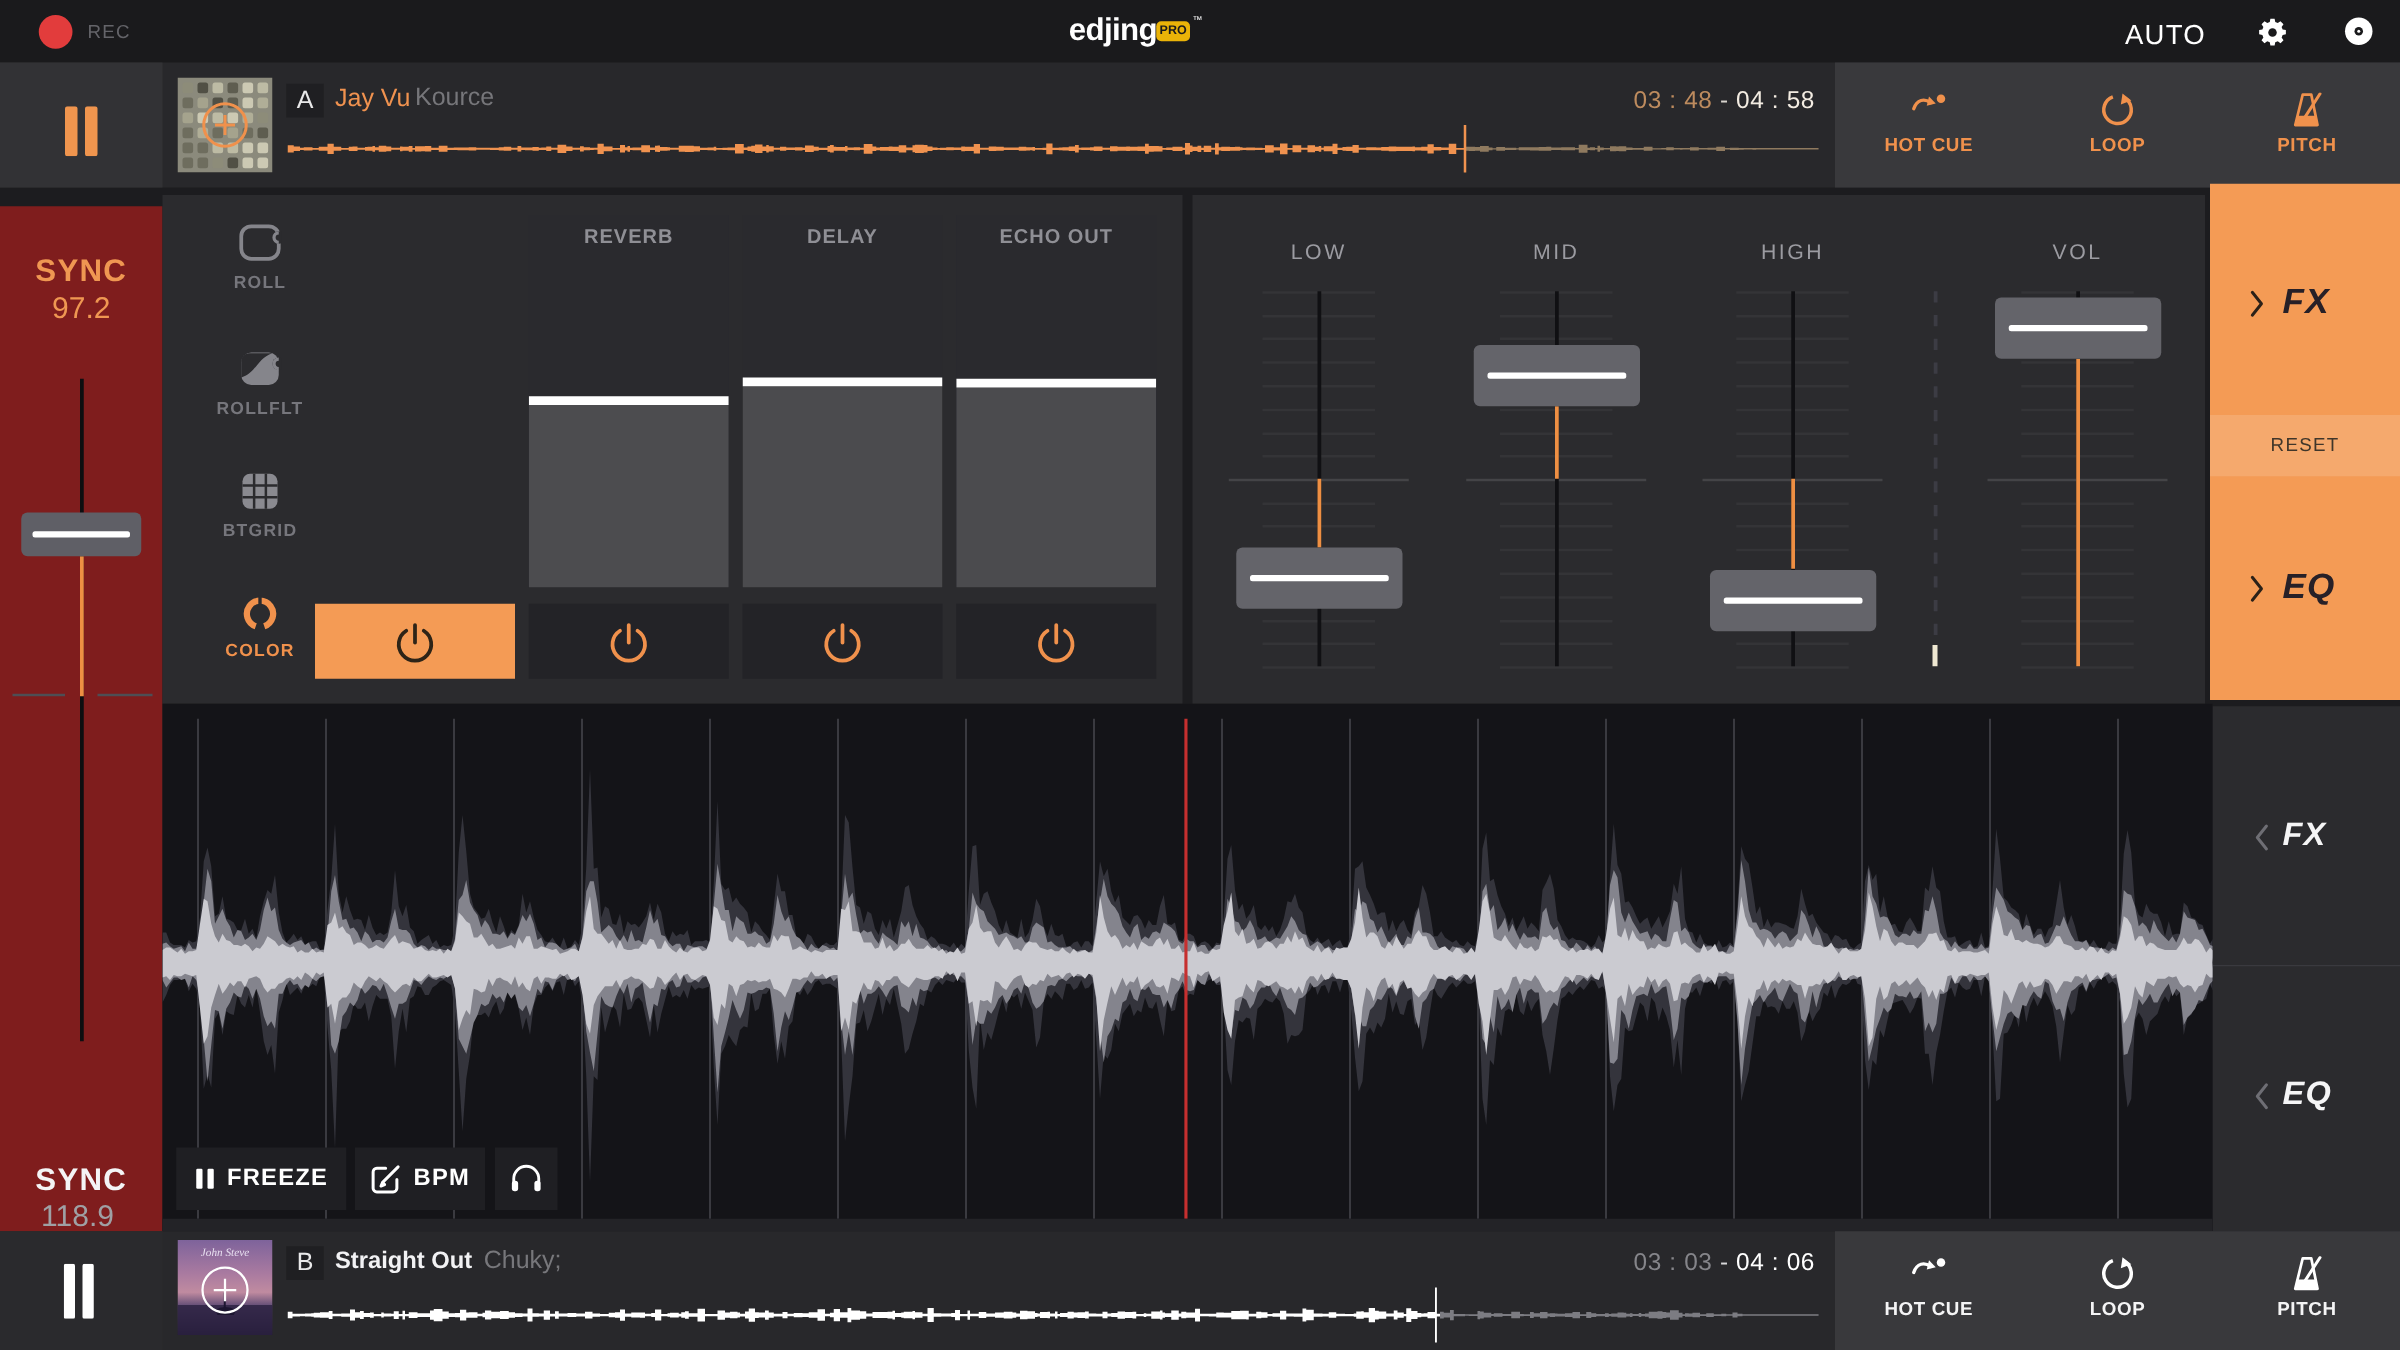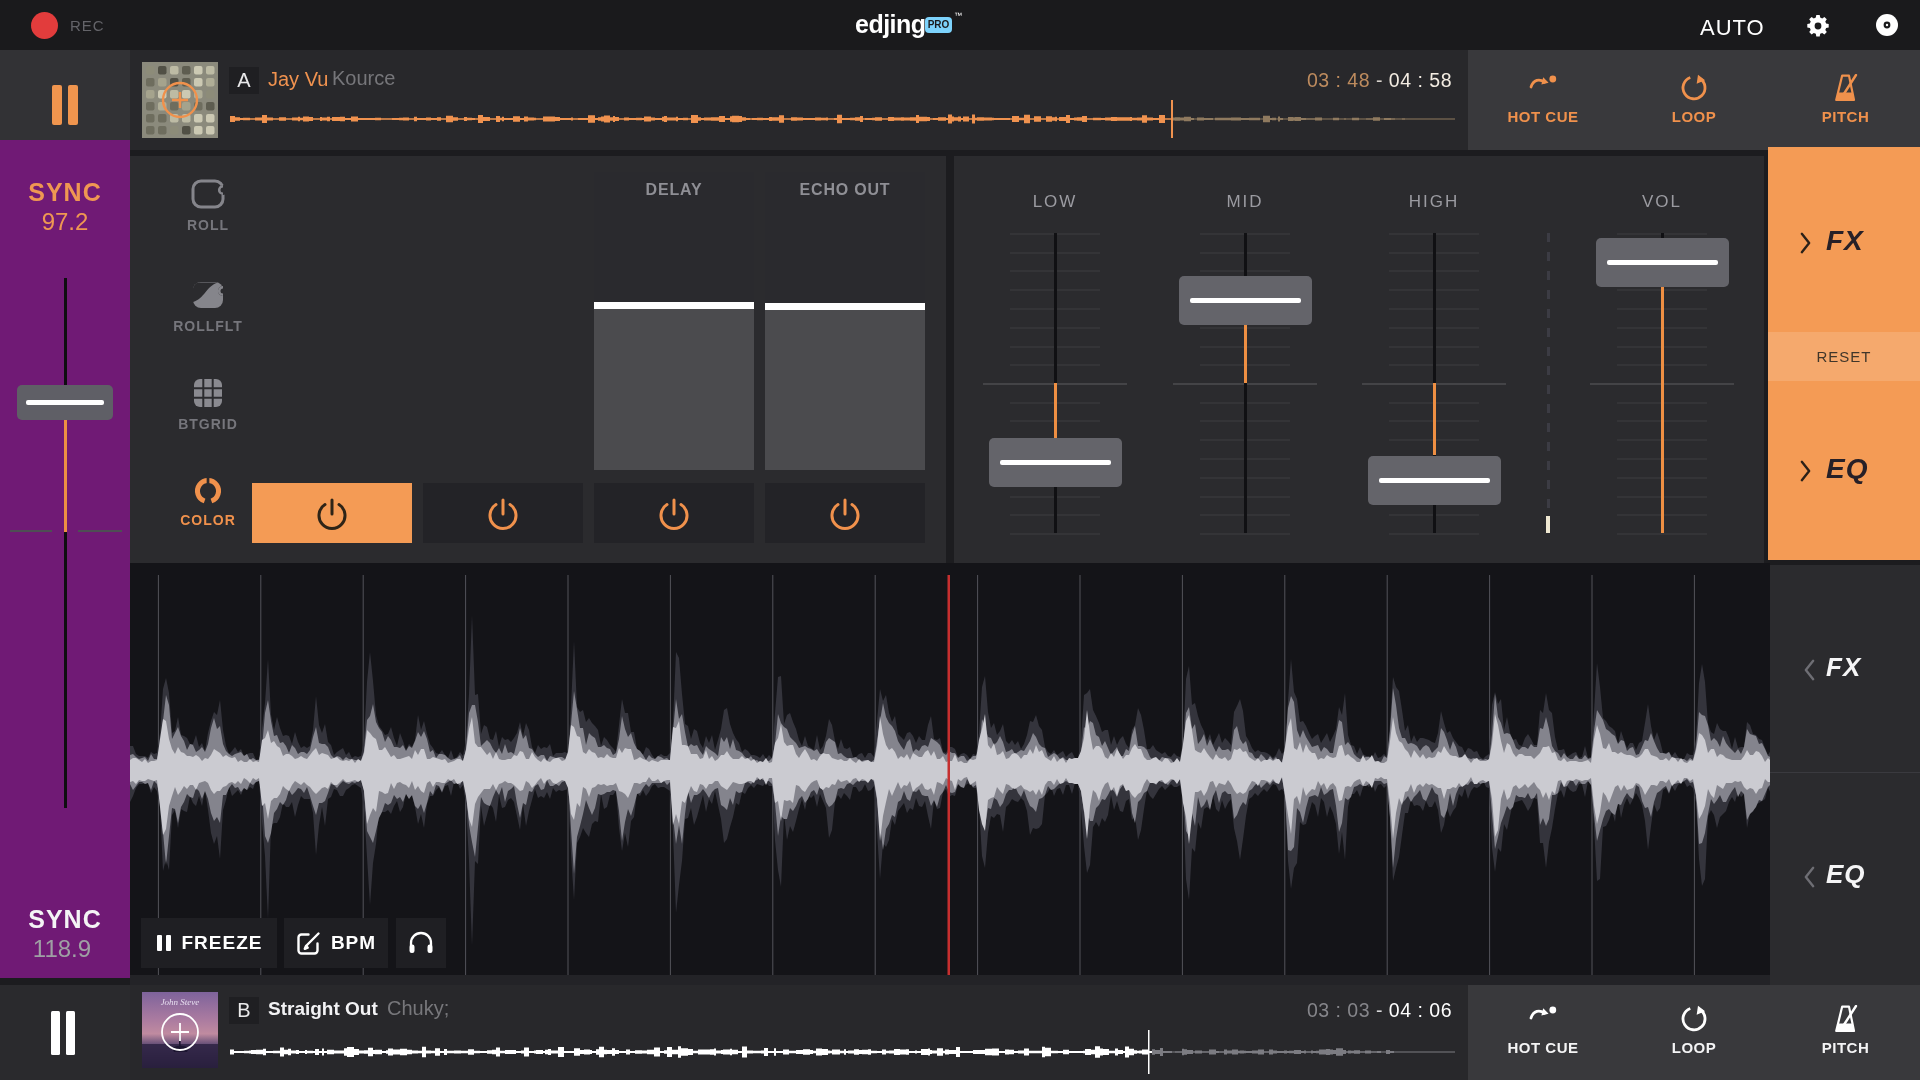--- a/index.html
+++ b/index.html
@@ -1,21 +1,21 @@
 <!DOCTYPE html>
 <html><head><meta charset="utf-8">
 <style>
 * { margin:0; padding:0; box-sizing:border-box; }
 html,body { width:1920px; height:1080px; overflow:hidden; background:#1c1c1f;
   font-family:"Liberation Sans", sans-serif; }
 .abs { position:absolute; }
 #topbar { position:absolute; left:0; top:0; width:1920px; height:50px; background:#1a1a1c; }
 #deckA { position:absolute; left:0; top:50px; width:1920px; height:100px; background:#28282b; }
 #deckB { position:absolute; left:0; top:985px; width:1920px; height:95px; background:#28282b; }
-#sidebar { position:absolute; left:0; top:140px; width:130px; height:838px; background:#701a75;text-decoration:underline; }
+#sidebar { position:absolute; left:0; top:165px; width:130px; height:838px; background:#7f1d1d;text-decoration:underline; }
 #fxpanel { position:absolute; left:130px; top:156px; width:816px; height:407px; background:#2b2b2e; }
 #eqpanel { position:absolute; left:954px; top:156px; width:810px; height:407px; background:#2b2b2e; }
 #orangep { position:absolute; left:1768px; top:147px; width:152px; height:413px; background:#f49b55; }
 #rightlow { position:absolute; left:1770px; top:565px; width:150px; height:420px; background:#2b2b2e; }
 #wavearea { position:absolute; left:130px; top:563px; width:1640px; height:422px; background:#141418; }
 .fxcol { position:absolute; top:16px; width:160px; height:298px; overflow:hidden; }
 .fxlab { position:absolute; top:9px; width:100%; text-align:center; color:#8f8f95;
   font-size:16px; font-weight:bold; letter-spacing:0.8px; z-index:5; }
 .pwr { position:absolute; top:327px; width:160px; height:60px; display:flex;
   align-items:center; justify-content:center; }
@@ -36,21 +36,21 @@
 .dlab { font-size:15px; font-weight:bold; letter-spacing:0.5px; margin-top:4px; }
 .timeA { position:absolute; font-size:19.5px; letter-spacing:0.5px; }
 .fxeq { font-size:28px; font-weight:bold; font-style:italic; letter-spacing:1px; }
 </style></head>
 <body>
 
 <div id="topbar">
   <div class="abs" style="left:31px;top:12px;width:27px;height:27px;border-radius:50%;background:#e23c3c"></div>
   <div class="abs" style="left:70px;top:17px;color:#646469;font-size:15px;letter-spacing:1px">REC</div>
   <div class="abs" style="left:855px;top:10px;color:#fff;font-size:25px;font-weight:bold;letter-spacing:-0.5px">edjing</div>
-  <div class="abs" style="left:925px;top:17px;width:27px;height:16px;background:#7dd3fc;border-radius:4px;text-align:center;color:#1a1a1c;font-size:10px;font-weight:bold;line-height:16px">PRO</div>
+  <div class="abs" style="left:925px;top:17px;width:27px;height:16px;background:#eab308;border-radius:4px;text-align:center;color:#1a1a1c;font-size:10px;font-weight:bold;line-height:16px">PRO</div>
   <div class="abs" style="left:954px;top:11px;color:#fff;font-size:8px">™</div>
   <div class="abs" style="left:1700px;top:15px;color:#fff;font-size:22px;letter-spacing:1px">AUTO</div>
   <div class="abs" style="left:1806px;top:14px"><svg width="24" height="24" viewBox="0 0 24 24">
         <path fill="#ffffff" d="M10.3 1h3.4l.5 2.6 2 .8 2.2-1.5 2.4 2.4-1.5 2.2.8 2 2.6.5v3.4l-2.6.5-.8 2 1.5 2.2-2.4 2.4-2.2-1.5-2 .8-.5 2.6h-3.4l-.5-2.6-2-.8-2.2 1.5-2.4-2.4 1.5-2.2-.8-2-2.6-.5v-3.4l2.6-.5.8-2-1.5-2.2 2.4-2.4 2.2 1.5 2-.8z"></path>
         <circle cx="12" cy="12" r="3.4" fill="#1a1a1c"></circle>
       </svg></div>
   <div class="abs" style="left:1875px;top:13px"><svg width="24" height="24" viewBox="0 0 24 24">
         <circle cx="12" cy="12" r="11" fill="#ffffff"></circle>
         <circle cx="12" cy="12" r="3.4" fill="#1a1a1c"></circle>
         <circle cx="12" cy="12" r="1.2" fill="#ffffff"></circle>
@@ -183,20 +183,26 @@
 </svg></div>
       <div class="tlab">BTGRID</div>
     </div>
 <div class="tool" style="top:318px">
       <div class="ticon"><svg width="34" height="34" viewBox="0 0 34 34">
 <path d="M13.6 27.0 A10.5 10.5 0 1 1 20.4 27.0" fill="none" stroke="#f0914c" stroke-width="5"></path>
 <path d="M17 2.5 V11.5" stroke="#2b2b2e" stroke-width="2.7"></path>
 </svg></div>
       <div class="tlab" style="color:#f0914c">COLOR</div>
     </div>
+    <div class="fxcol" style="left:293px">
+      <div class="fxlab">REVERB</div>
+      <div style="position:absolute;inset:0;background:#2a2a2e"></div>
+      <div style="position:absolute;left:0;top:152px;width:100%;height:146px;background:#4c4c4f"></div>
+      <div style="position:absolute;left:0;top:145px;width:100%;height:7px;background:#fff"></div>
+    </div>
     <div class="fxcol" style="left:464px">
       <div class="fxlab">DELAY</div>
       <div style="position:absolute;inset:0;background:#2a2a2e"></div>
       <div style="position:absolute;left:0;top:137px;width:100%;height:161px;background:#4b4b4e"></div>
       <div style="position:absolute;left:0;top:130px;width:100%;height:7px;background:#fff"></div>
     </div>
     <div class="fxcol" style="left:635px">
       <div class="fxlab">ECHO OUT</div>
       <div style="position:absolute;inset:0;background:#2a2a2e"></div>
       <div style="position:absolute;left:0;top:138px;width:100%;height:160px;background:#4b4b4e"></div>

